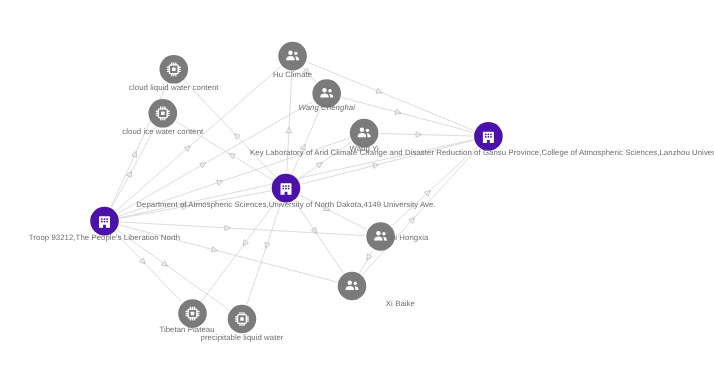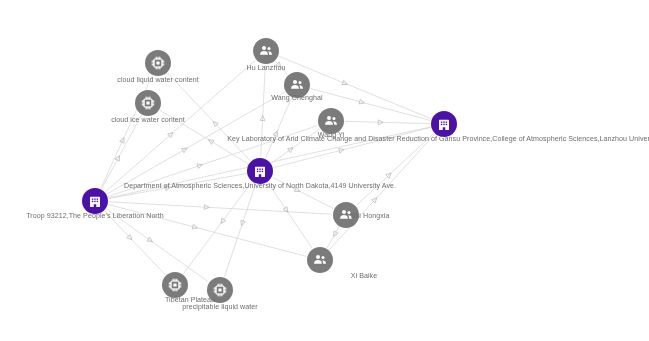--- a/index.html
+++ b/index.html
@@ -241,24 +241,24 @@
             <rect x="6" y="6" width="12" height="12" rx="1.6"></rect>
             <rect x="9.6" y="9.6" width="4.8" height="4.8" rx="0.8" fill="#ffffff" stroke="none"></rect>
             <path d="M9.2 6V3.2M12 6V3.2M14.8 6V3.2M9.2 20.8V18M12 20.8V18M14.8 20.8V18M6 9.2H3.2M6 12H3.2M6 14.8H3.2M20.8 9.2H18M20.8 12H18M20.8 14.8H18" stroke-linecap="round"></path>
           </svg>
         </span>
       </div>
     </div>
   <div id="label-layer">
       <div class="node-label" style="left: 158px; top: 76px; text-align: right;">cloud liquid water content</div>
       <div class="node-label" style="left: 148px; top: 116px;">cloud ice water content</div>
-      <div class="node-label" style="left: 266px; top: 64px;">Hu Lanzhou</div>
-      <div class="node-label" style="left: 297px; top: 94px;">Wang Chenghai</div>
+      <div class="node-label" style="left: 266px; top: 64px;">Hu Climate</div>
+      <div class="node-label" style="left: 297px; top: 94px; font-style: italic;">Wang Chenghai</div>
       <div class="node-label" style="left: 331px; top: 131px;">Wang Yi</div>
       <div class="node-label" style="left: 444px; top: 135px;">Key Laboratory of Arid Climate Change and Disaster Reduction of Gansu Province,College of Atmospheric Sciences,Lanzhou University</div>
       <div class="node-label" style="left: 260px; top: 182px;">Department of Atmospheric Sciences,University of North Dakota,4149 University Ave.</div>
       <div class="node-label" style="left: 95px; top: 212px;">Troop 93212,The People's Liberation North</div>
       <div class="node-label" style="left: 346px; top: 212px; margin-left: 24px;">Shi Hongxia</div>
       <div class="node-label" style="left: 320px; top: 272px; margin-left: 44px;">Xi Baike</div>
-      <div class="node-label" style="left: 190px; top: 296px;">Tibetan Plateau</div>
+      <div class="node-label" style="left: 170px; top: 296px;">Tibetan Plateau</div>
       <div class="node-label" style="left: 220px; top: 303px;">precipitable liquid water</div>
     </div>
 </div>
 
 </body></html>

